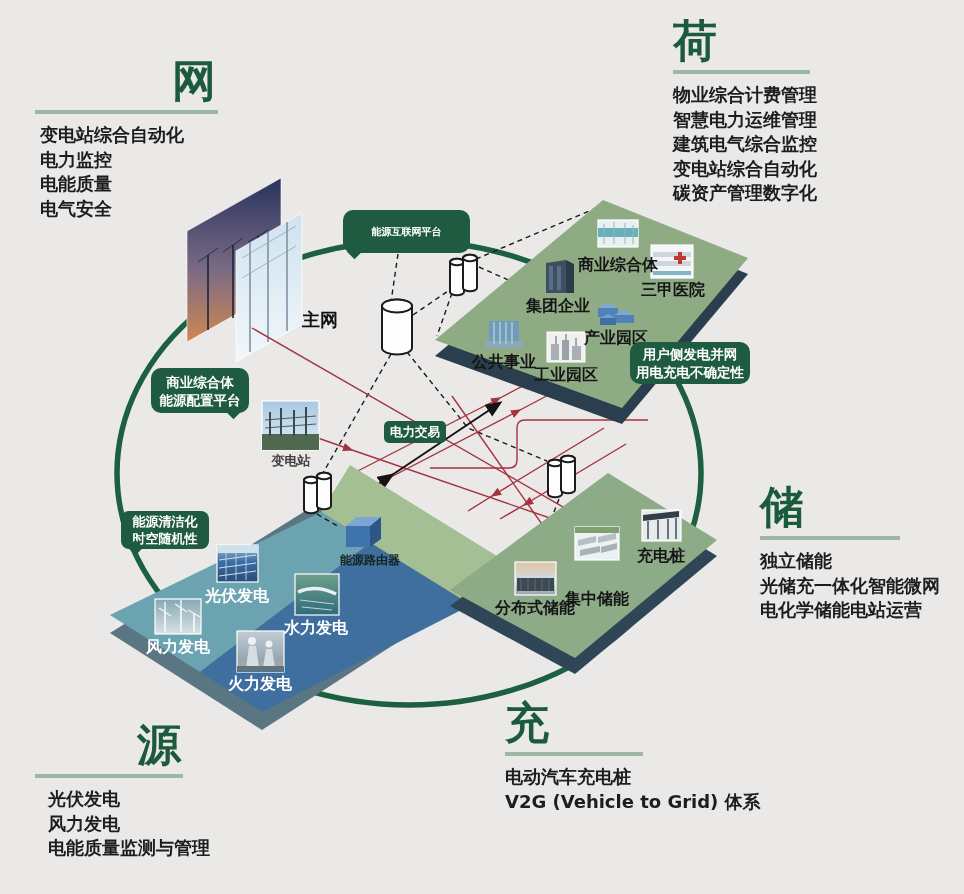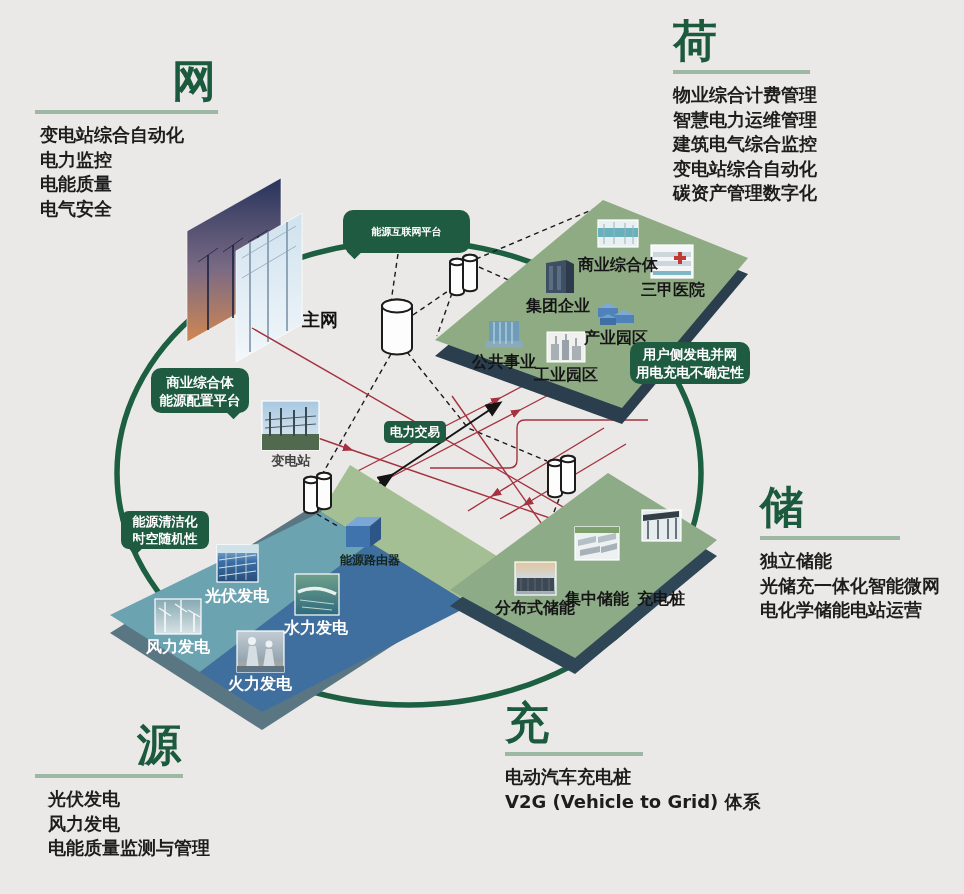--- a/index.html
+++ b/index.html
@@ -355,21 +355,21 @@
   <div class="lbl" id="lbl-substation">变电站</div>
   <div class="lbl" id="lbl-router">能源路由器</div>
 
   <div class="lbl dark plbl" style="left:618px;top:255px;">商业综合体</div>
   <div class="lbl dark plbl" style="left:673px;top:280px;">三甲医院</div>
   <div class="lbl dark plbl" style="left:558px;top:296px;">集团企业</div>
   <div class="lbl dark plbl" style="left:616px;top:328px;">产业园区</div>
   <div class="lbl dark plbl" style="left:504px;top:352px;">公共事业</div>
   <div class="lbl dark plbl" style="left:566px;top:365px;">工业园区</div>
 
-  <div class="lbl dark plbl" style="left:661px;top:546px;margin-top:43px;">充电桩</div>
+  <div class="lbl dark plbl" style="left:661px;top:546px;">充电桩</div>
   <div class="lbl dark plbl" style="left:597px;top:565px;margin-top:24px;">集中储能</div>
   <div class="lbl dark plbl" style="left:535px;top:598px;">分布式储能</div>
 
   <div class="lbl white plbl" style="left:237px;top:586px;">光伏发电</div>
   <div class="lbl white plbl" style="left:178px;top:637px;">风力发电</div>
   <div class="lbl white plbl" style="left:316px;top:618px;">水力发电</div>
   <div class="lbl white plbl" style="left:260px;top:674px;">火力发电</div>
 
 </div>
 

